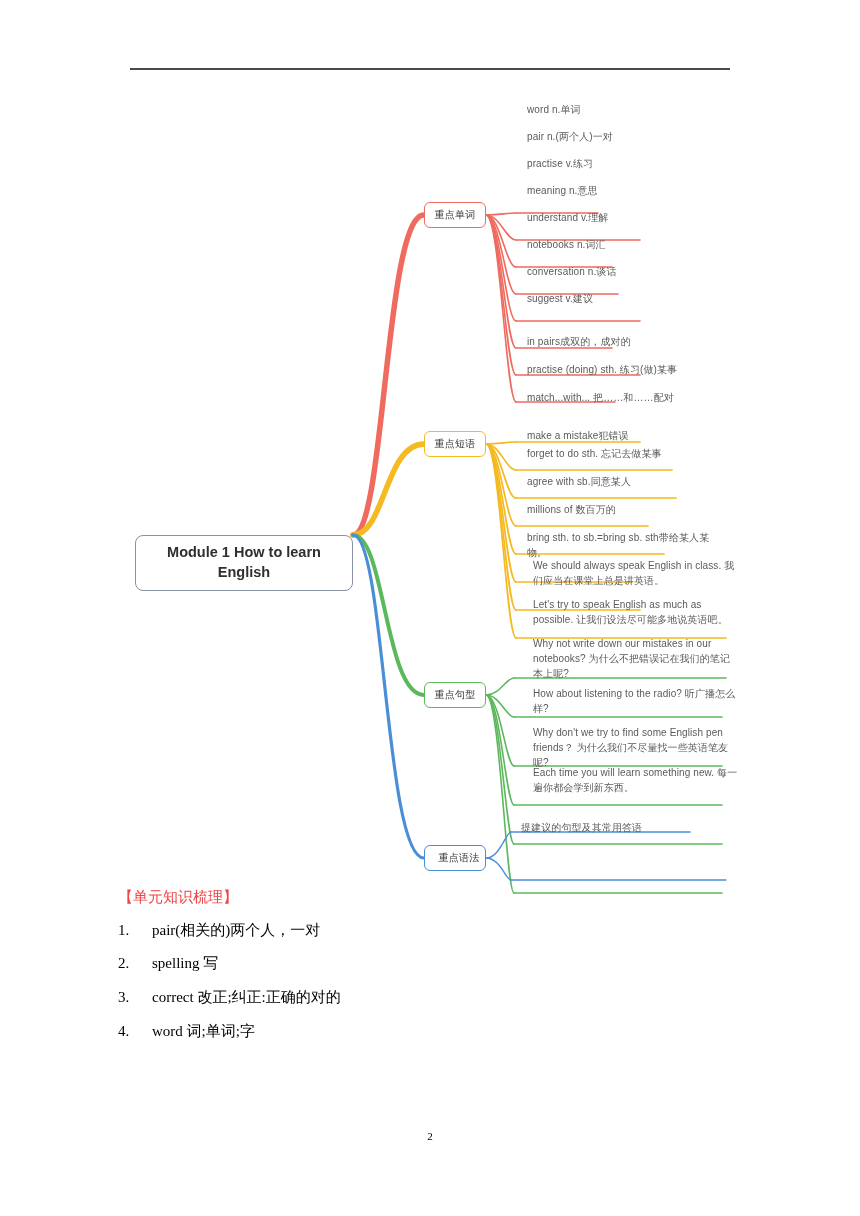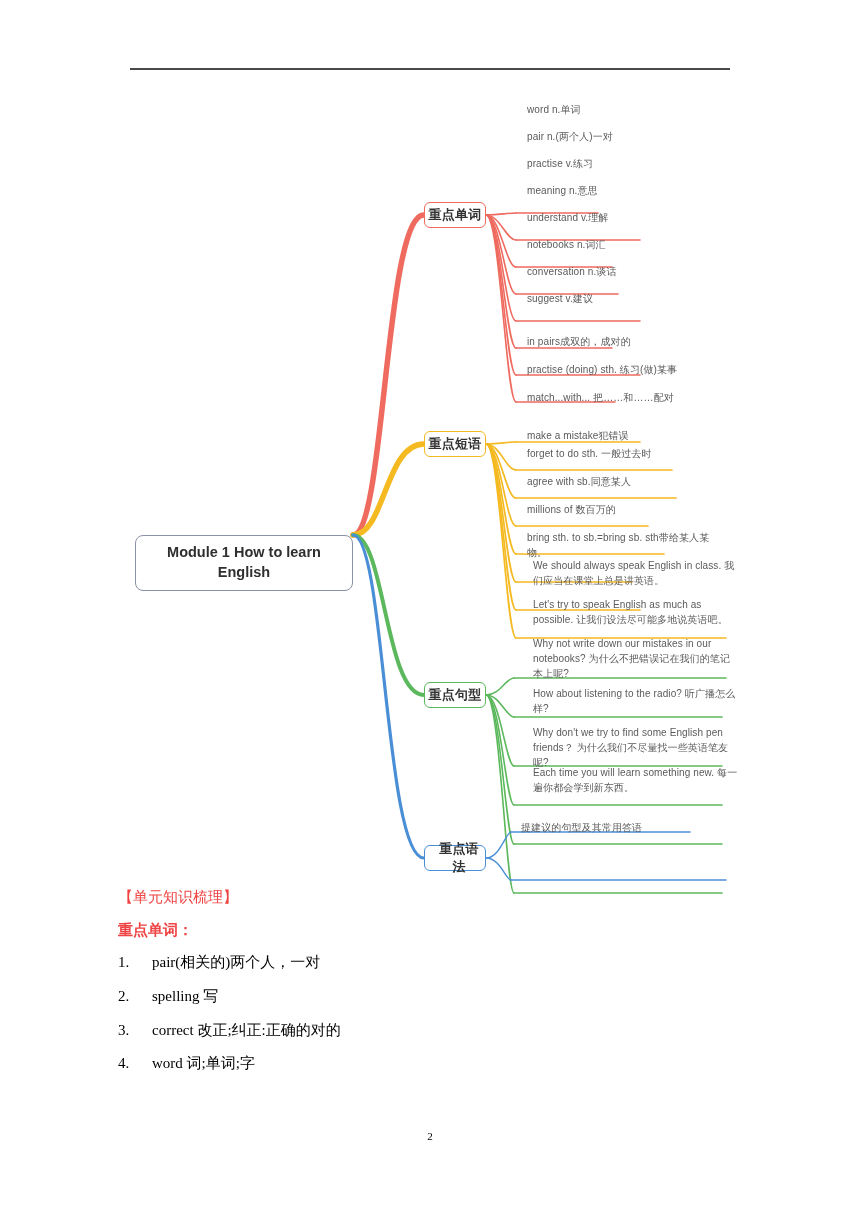--- a/index.html
+++ b/index.html
@@ -46,22 +46,22 @@
     border-radius:8px;
     font-weight:bold;
     font-size:14.5px;
     line-height:1.35;
     color:#2f2f2f;
     padding:2px 8px;
     margin-top:28px;
   }
   .branch-node {
     width:62px; height:26px;
-    font-weight:bold;
-    font-size:13px;
+    font-weight:normal;
+    font-size:10px;
     color:#333;
     letter-spacing:.2px;
   }
   .bn-words   { left:424px; top:117px;  border:1.5px solid #ef6a5f; }
   .bn-phrases { left:424px; top:346px;  border:1.5px solid #f5b921; }
   .bn-sent    { left:424px; top:597px;  border:1.5px solid #5cb85c; }
   .bn-gram    { left:424px; top:760px;  border:1.5px solid #4a8fd6;padding-left:8px; }
 
   .leaf {
     position:absolute;
@@ -183,38 +183,37 @@
     <div class="leaf w" style="top:98px">meaning n.意思</div>
     <div class="leaf w" style="top:125px">understand v.理解</div>
     <div class="leaf w" style="top:152px">notebooks n.词汇</div>
     <div class="leaf w" style="top:179px">conversation n.谈话</div>
     <div class="leaf w" style="top:206px">suggest v.建议</div>
 
     <div class="leaf p" style="top:249px">in pairs成双的，成对的</div>
     <div class="leaf p" style="top:277px">practise (doing) sth. 练习(做)某事</div>
     <div class="leaf p" style="top:305px">match...with... 把……和……配对</div>
     <div class="leaf p" style="top:343px">make a mistake犯错误</div>
-    <div class="leaf p" style="top:361px">forget to do sth. 一般过去时</div>
+    <div class="leaf p" style="top:361px">forget to do sth. 忘记去做某事</div>
     <div class="leaf p" style="top:389px">agree with sb.同意某人</div>
     <div class="leaf p" style="top:417px">millions of 数百万的</div>
     <div class="leaf p" style="top:445px">bring sth. to sb.=bring sb. sth带给某人某物。</div>
 
     <div class="leaf s" style="top:473px"> We should always speak English in class. 我们应当在课堂上总是讲英语。</div>
     <div class="leaf s" style="top:512px">Let's try to speak English as much as possible. 让我们设法尽可能多地说英语吧。</div>
     <div class="leaf s" style="top:551px">Why not write down our mistakes in our notebooks? 为什么不把错误记在我们的笔记本上呢?</div>
     <div class="leaf s" style="top:601px">How about listening to the radio? 听广播怎么样?</div>
     <div class="leaf s" style="top:640px">Why don't we try to find some English pen friends？ 为什么我们不尽量找一些英语笔友呢?</div>
     <div class="leaf s" style="top:680px">Each time you will learn something new. 每一遍你都会学到新东西。</div>
 
     <div class="leaf g" style="top:735px">提建议的句型及其常用答语</div>
   </div>
 
   <div class="body-text">
     <div class="bt-line">【单元知识梳理】</div>
-    <div class="bt-line bt-bold">重点单词：</div>
 
     <div class="num-item">
       <span class="num">1.</span>
       <span>pair(相关的)两个人，一对</span>
     </div>
     <div class="num-item">
       <span class="num">2.</span>
       <span>spelling 写</span>
     </div>
     <div class="num-item">

